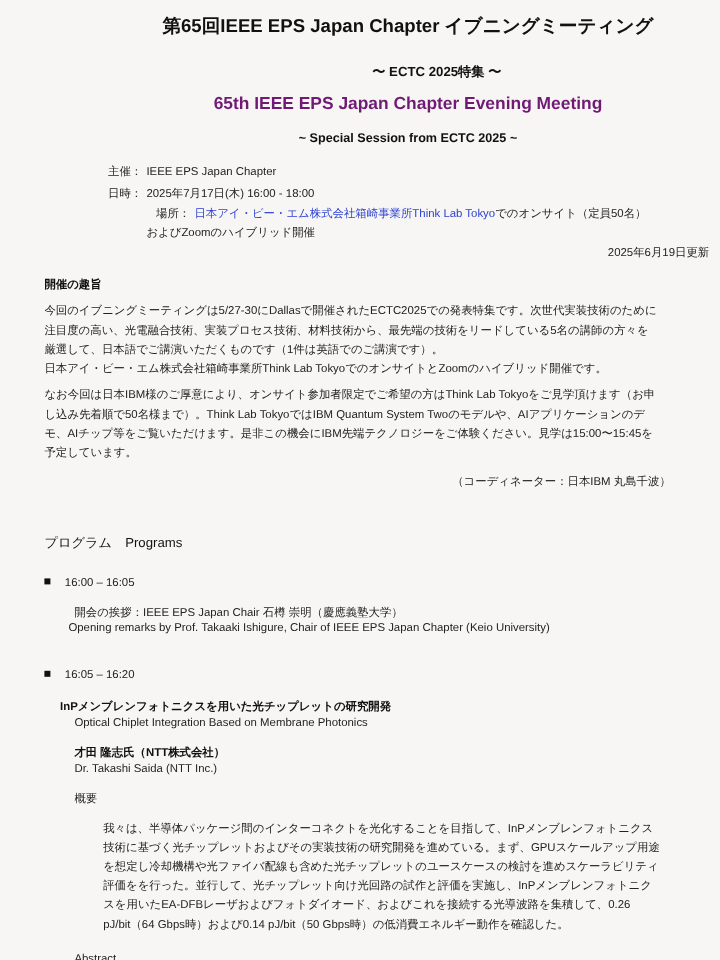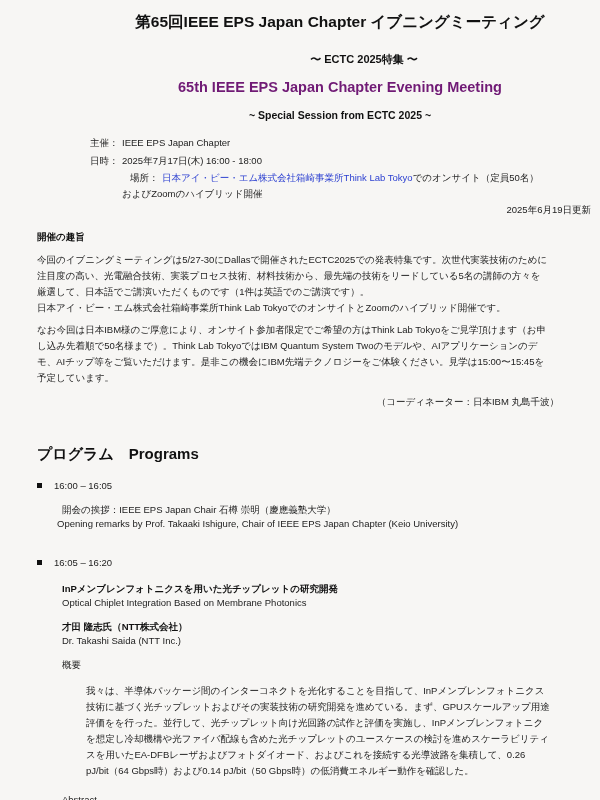--- a/index.html
+++ b/index.html
@@ -20,21 +20,21 @@
   .center { left: 0; width: 600px; text-align: center; padding-left: 40px; }
   .h1 { font-size: 15.5px; font-weight: bold; color: #111; }
   .h-sub { font-size: 11px; font-weight: bold; color: #111; }
   .h2 { font-size: 14.5px; font-weight: bold; color: #701a75; }
   .h-sub2 { font-size: 10.5px; font-weight: bold; color: #111; }
   .meta-row { font-size: 9.5px; color: #222; }
   .meta-label { display: inline-block; width: 32px; }
   .link { color: #2b3fd0; text-decoration: none; cursor: pointer; }
   .section-title { font-size: 9.5px; font-weight: bold; color: #111; }
   .para { font-size: 9.5px; line-height: 16px; color: #222; }
-  .programs-title { font-size: 15px; font-weight: bold; color: #111; }
+  .programs-title { font-size: 11px; font-weight: normal; color: #111; }
   .bullet {
     display: inline-block;
     width: 5px; height: 5px;
     background: #111;
     margin-right: 12px;
     vertical-align: middle;
     position: relative;
     top: -1px;
   }
   .time { font-size: 9.5px; color: #222; }
@@ -83,28 +83,28 @@
 
 <div class="abs time" style="top:480px; left:37px;">
   <span class="bullet"></span><span>16:00 – 16:05</span>
 </div>
 <div class="abs plain" style="top:504px; left:62px;">開会の挨拶：IEEE EPS Japan Chair 石樽 崇明（慶應義塾大学）</div>
 <div class="abs plain" style="top:518px; left:57px;">Opening remarks by Prof. Takaaki Ishigure, Chair of IEEE EPS Japan Chapter (Keio University)</div>
 
 <div class="abs time" style="top:557px; left:37px;">
   <span class="bullet"></span><span>16:05 – 16:20</span>
 </div>
-<div class="abs bold-jp" style="top:583px; left:62px;">InPメンブレンフォトニクスを用いた光チップレットの研究開発</div>
+<div class="abs bold-jp" style="top:583px; left:50px;">InPメンブレンフォトニクスを用いた光チップレットの研究開発</div>
 <div class="abs plain" style="top:597px; left:62px;">Optical Chiplet Integration Based on Membrane Photonics</div>
 <div class="abs bold-jp" style="top:621px; left:62px;">才田 隆志氏（NTT株式会社）</div>
 <div class="abs plain" style="top:635px; left:62px;">Dr. Takashi Saida (NTT Inc.)</div>
 <div class="abs plain" style="top:659px; left:62px;">概要</div>
 
 <div class="abs para" style="top:683px; left:86px;">
   <div>我々は、半導体パッケージ間のインターコネクトを光化することを目指して、InPメンブレンフォトニクス</div>
   <div>技術に基づく光チップレットおよびその実装技術の研究開発を進めている。まず、GPUスケールアップ用途</div>
+  <div>を想定し冷却機構や光ファイバ配線も含めた光チップレットのユースケースの検討を進めスケーラビリティ</div>
   <div>評価をを行った。並行して、光チップレット向け光回路の試作と評価を実施し、InPメンブレンフォトニク</div>
-  <div>を想定し冷却機構や光ファイバ配線も含めた光チップレットのユースケースの検討を進めスケーラビリティ</div>
   <div>スを用いたEA-DFBレーザおよびフォトダイオード、およびこれを接続する光導波路を集積して、0.26</div>
   <div>pJ/bit（64 Gbps時）および0.14 pJ/bit（50 Gbps時）の低消費エネルギー動作を確認した。</div>
 </div>
 
 <div class="abs plain" style="top:794px; left:62px;">Abstract</div>
 
 </body></html>

